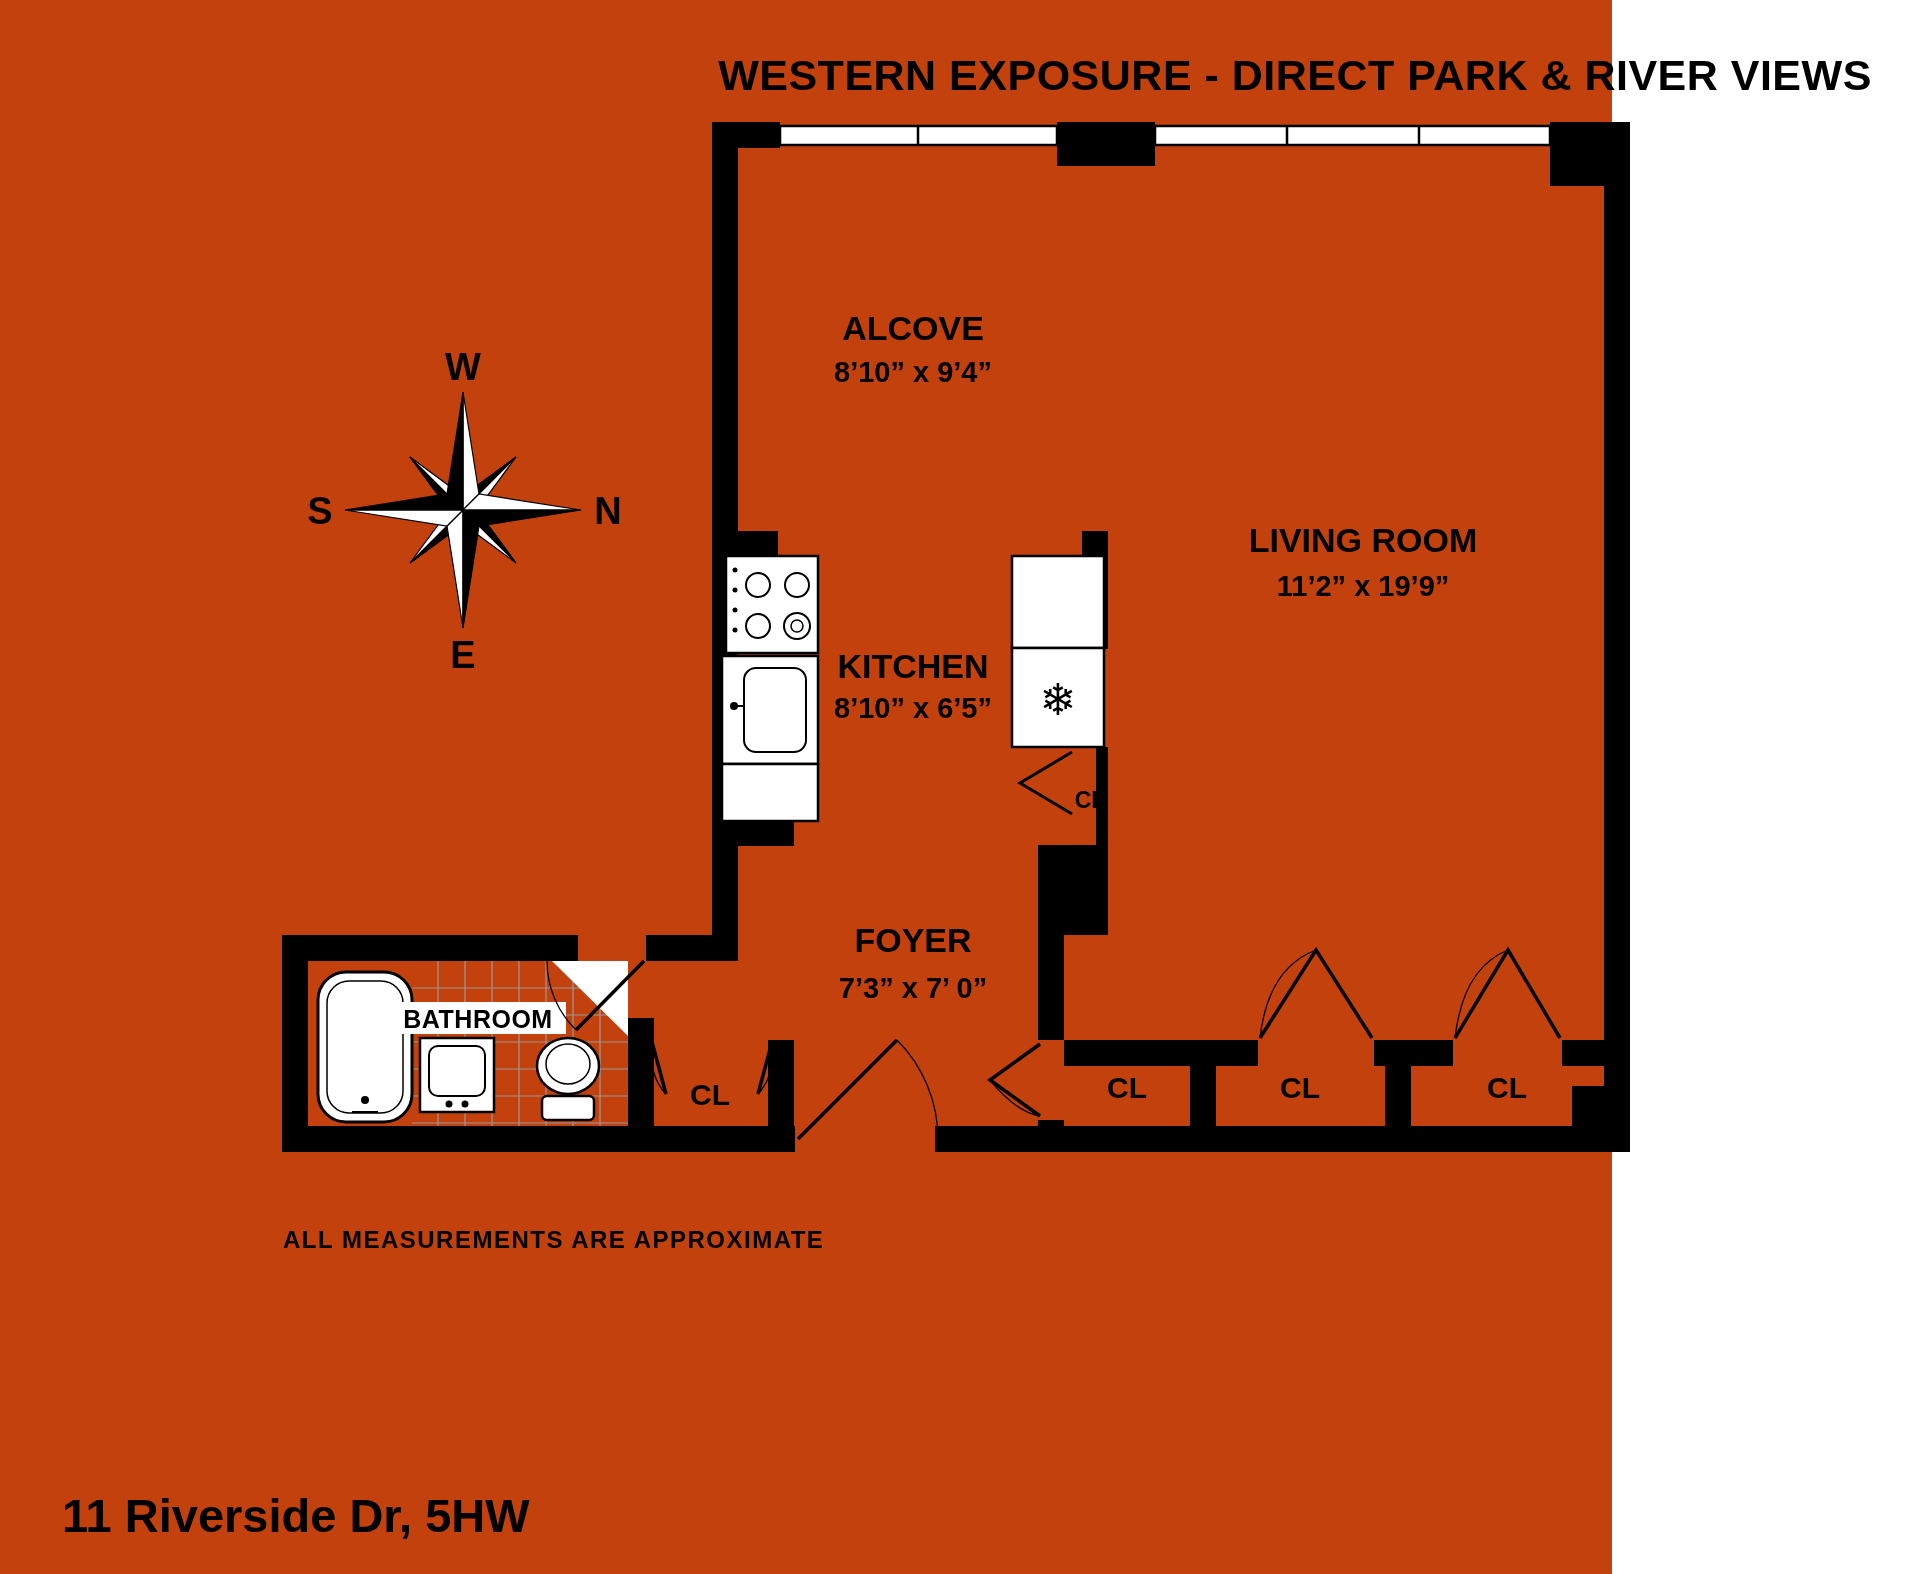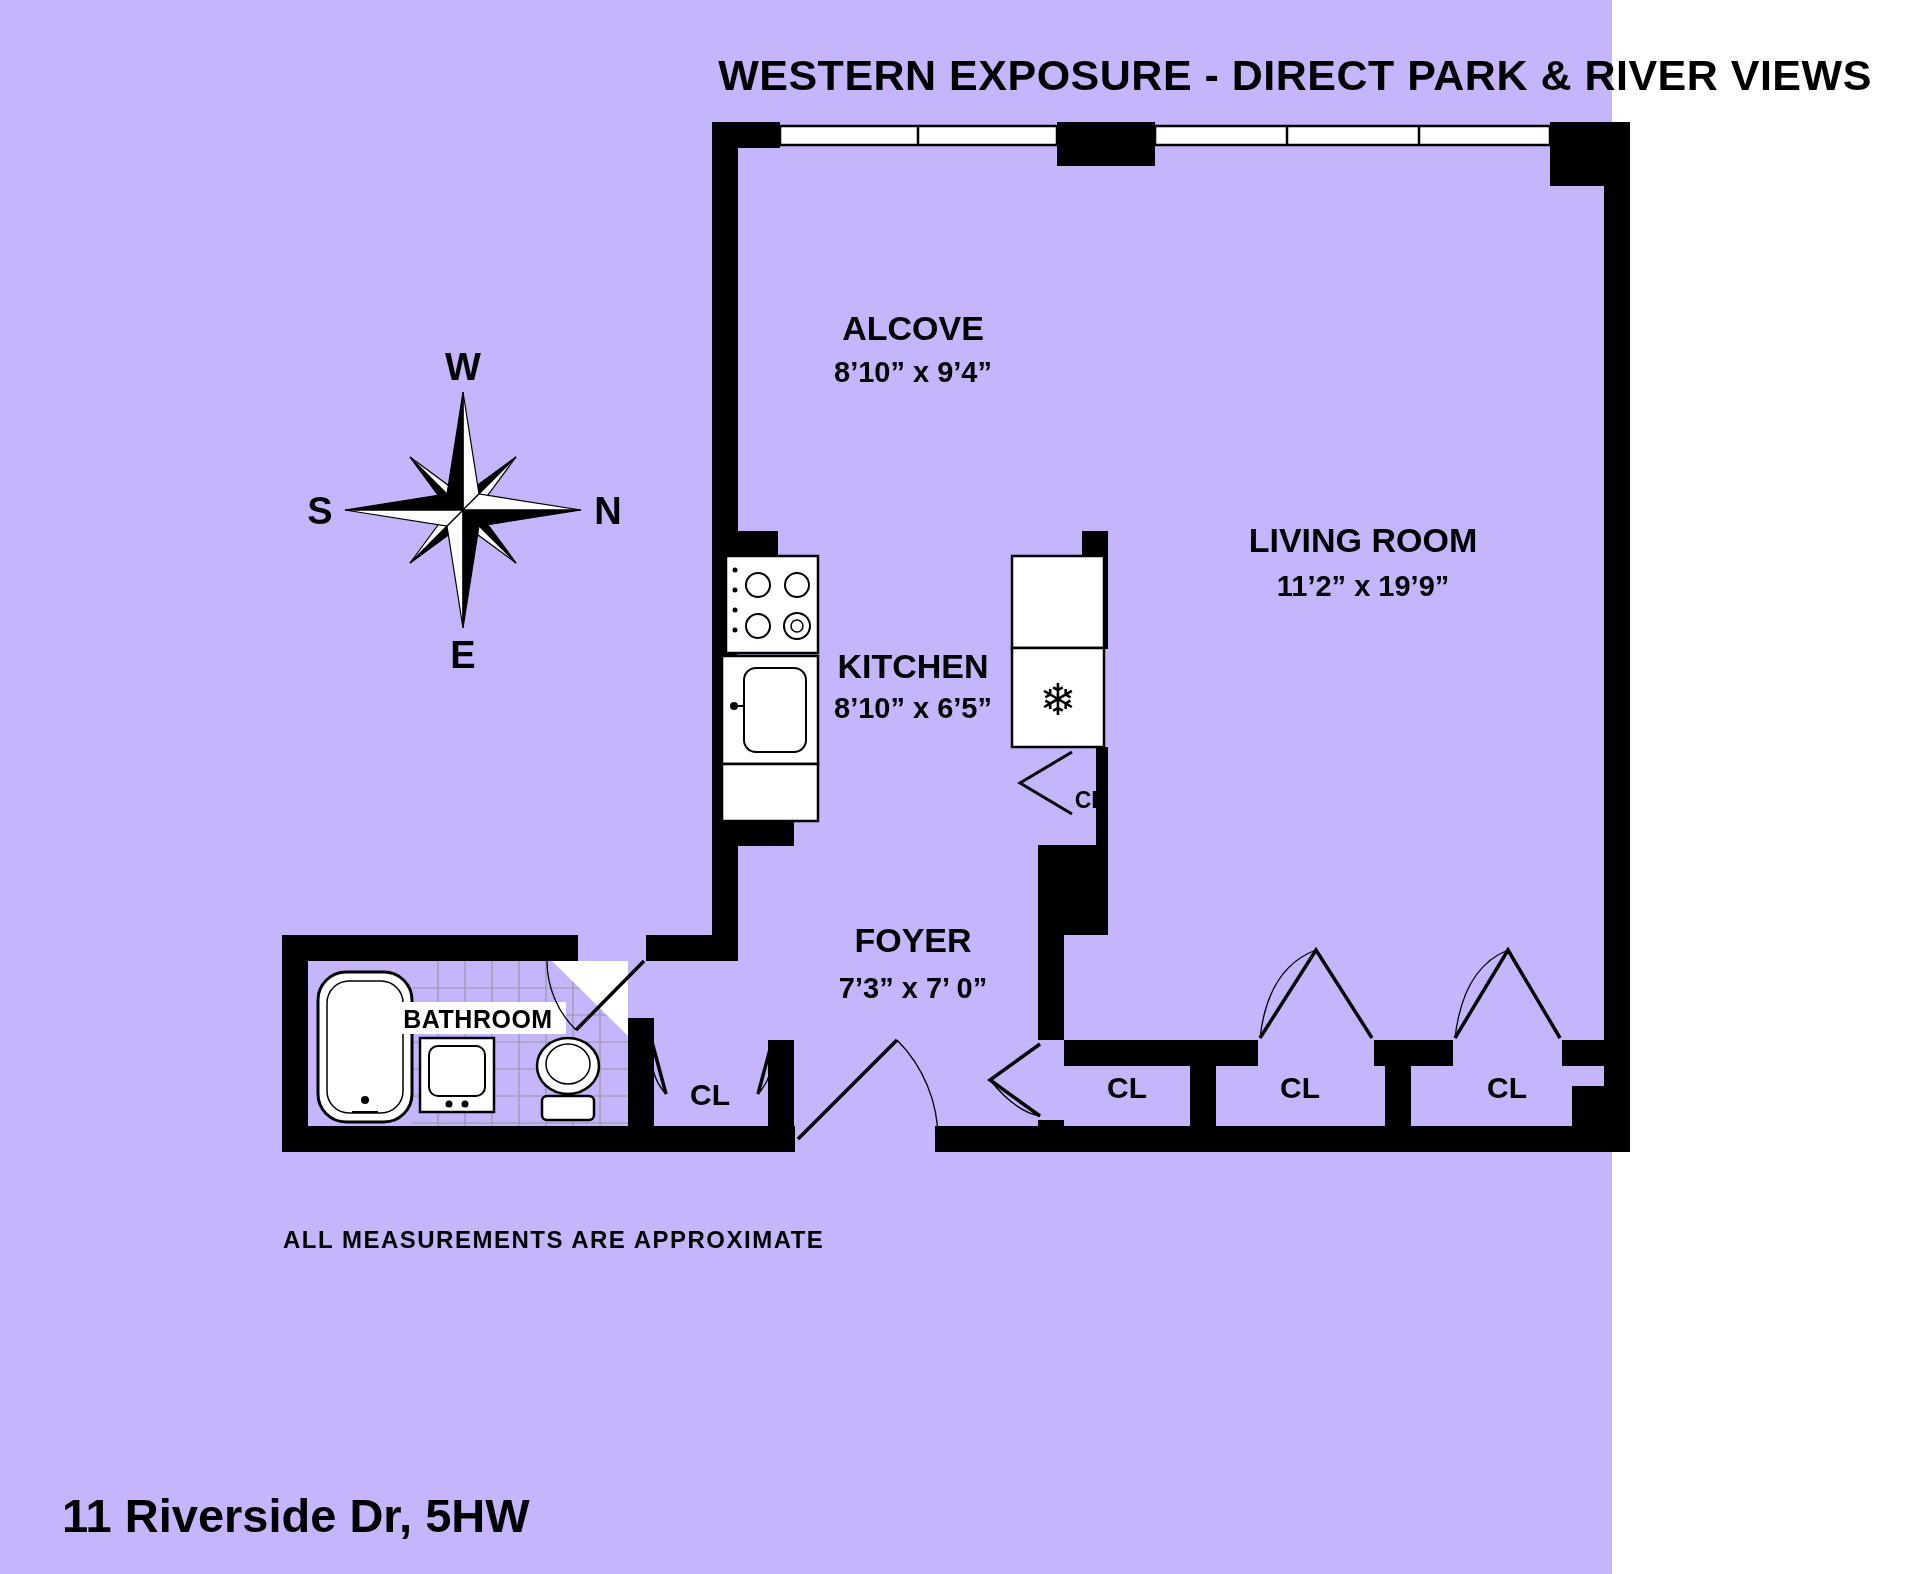--- a/index.html
+++ b/index.html
@@ -1,16 +1,16 @@
 <!DOCTYPE html>
 <html><head>
 <meta charset="utf-8">
 <style>
   html,body{margin:0;padding:0;background:#fff;}
-  .page{width:1612px;height:1574px;background:#c4b5fd;position:relative;}
+  .page{width:1612px;height:1574px;background:#c2410c;position:relative;}
   svg{display:block;}
   svg text{font-family:"Liberation Sans",sans-serif;fill:#000;font-weight:bold;}
   .title-text{font-size:43px;letter-spacing:.5px;}
   .room-name{font-size:34px;}
   .room-dim{font-size:29px;}
   .cl-label{font-size:30px;}
   .cl-small{font-size:23px;}
   .bath-label{font-size:25px;letter-spacing:.5px;}
   .compass-letter{font-size:38px;}
   .footnote-text{font-size:24px;letter-spacing:1.5px;}

